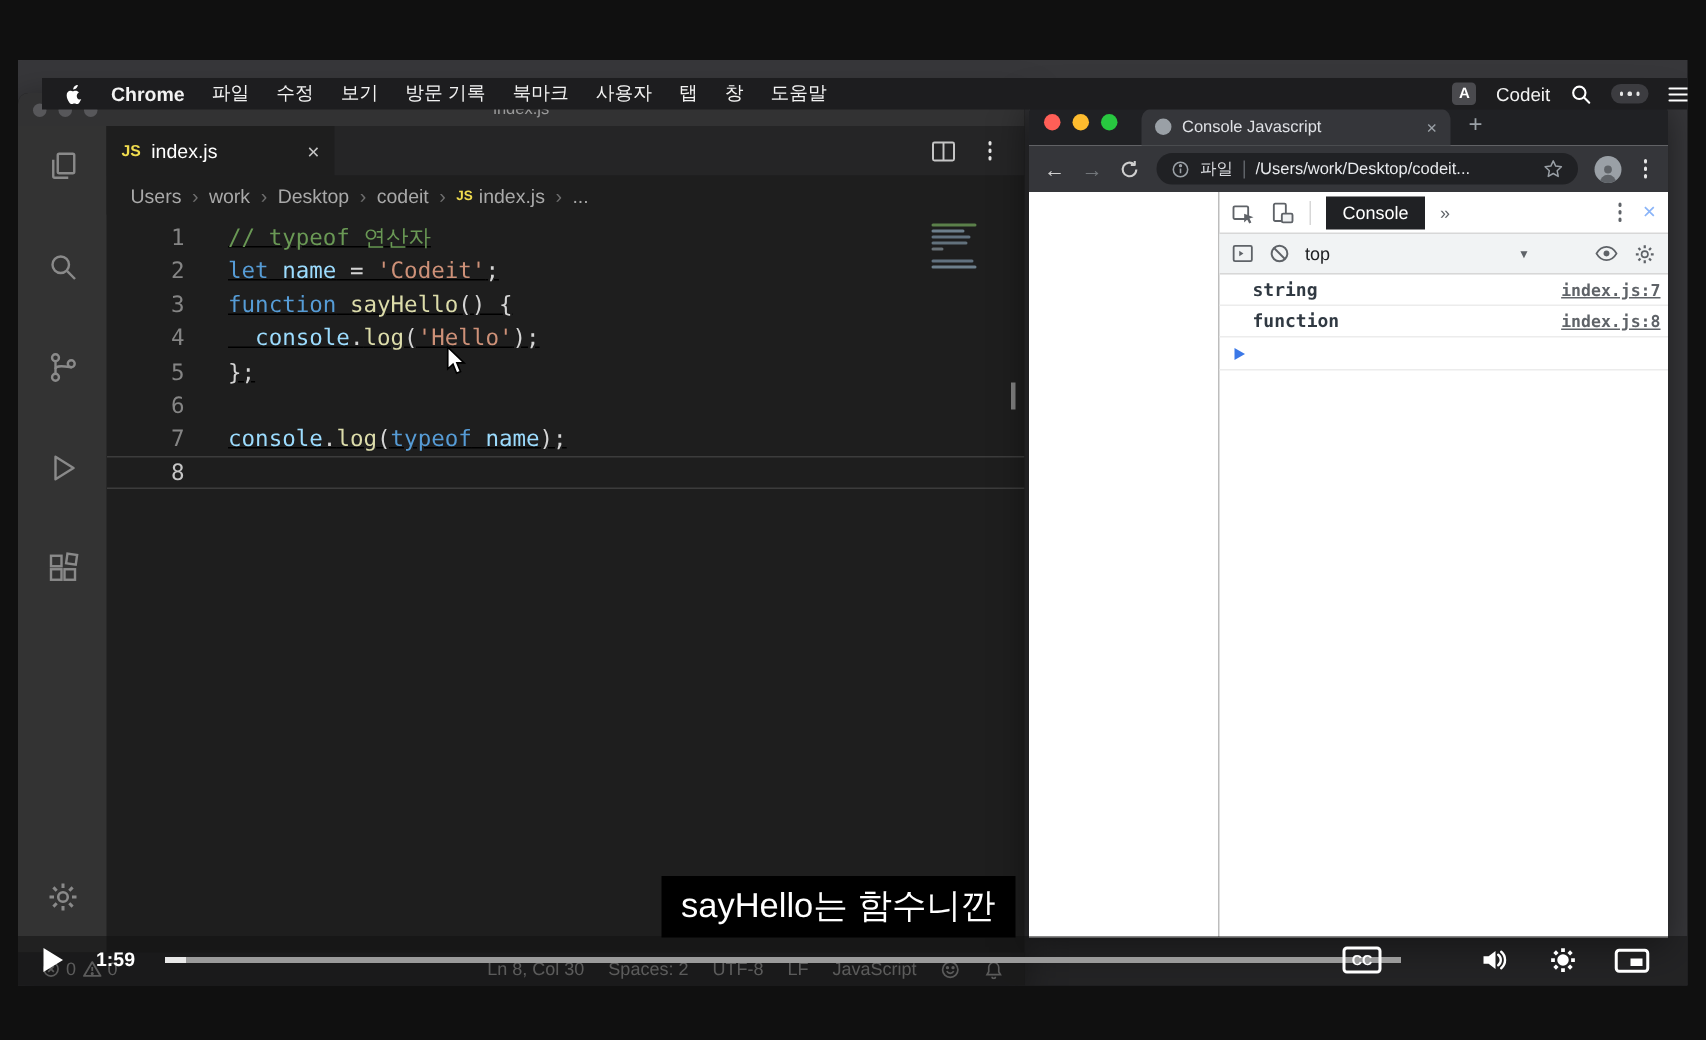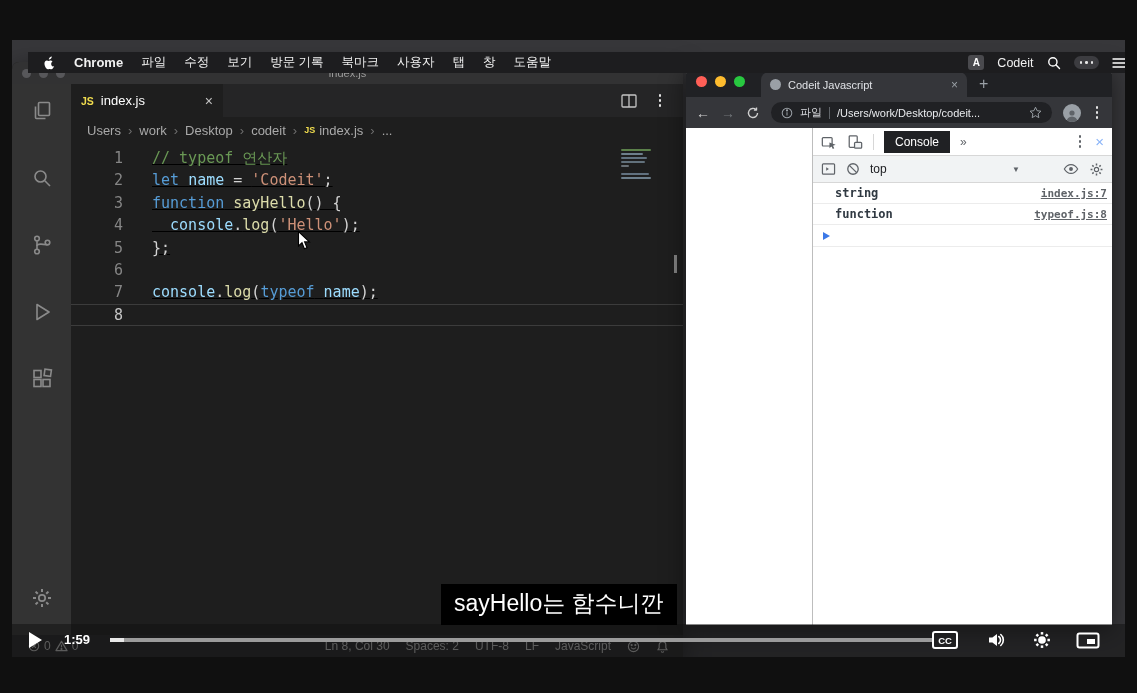--- a/index.html
+++ b/index.html
@@ -131,21 +131,21 @@
   .subtitle { position:absolute; left:429px; top:544px; background:#000;
     color:#fff; font-size:23px; padding:4px 13px 6px; white-space:nowrap;
     z-index:30; font-weight:500; }
   .player { position:absolute; left:0; top:584px; width:1113px; height:33px;
     background:rgba(16,16,16,0.5); z-index:20; }
   .pl-play { position:absolute; left:17px; top:8px; width:0; height:0;
     border-left:13px solid #fff; border-top:8px solid transparent; border-bottom:8px solid transparent; }
   .pl-time { position:absolute; left:52px; top:8px; color:#fff; font-weight:bold; font-size:13px; }
   .pl-track { position:absolute; left:98px; top:14px; width:824px; height:4px; background:#9b9b9b; }
   .pl-played { height:4px; width:14px; background:#e8e8e8; }
-  .pl-cc { position:absolute; left:920px; top:7px; width:26px; height:18px;
+  .pl-cc { position:absolute; left:883px; top:7px; width:26px; height:18px;
     border:2px solid #fff; border-radius:3px; color:#fff; font-size:9.5px; font-weight:bold;
     display:flex; align-items:center; justify-content:center; }
   .pl-ico { position:absolute; top:6px; }
 
   .cursor { position:absolute; left:285px; top:190px; z-index:40; }
 
   svg { display:block; }
 </style>
 </head>
 <body>
@@ -400,21 +400,21 @@
 
     <div class="chrome">
       <div class="cr-tabstrip">
         <span class="lights">
           <span class="light-red"></span>
           <span class="light-yellow"></span>
           <span class="light-green"></span>
         </span>
         <div class="cr-tab">
           <span class="favicon"></span>
-          <span>Codeit Javascript</span>
+          <span>Console Javascript</span>
           <span class="cr-tab-close">×</span>
         </div>
         <span class="newtab">+</span>
       </div>
       <div class="cr-toolbar">
         <span class="nav-arrow">←</span>
         <span class="nav-arrow disabled">→</span>
         <span>
           <svg width="14" height="14" viewBox="0 0 16 16" fill="none" stroke="#cfcfcf" stroke-width="1.6">
               <path d="M13.2 8a5.2 5.2 0 1 1-1.6-3.8"></path>
@@ -517,21 +517,21 @@
                 </svg>
             </span>
           </div>
           <div>
               <div class="console-row">
                 <span class="cv">string</span>
                 <a class="cl">index.js:7</a>
               </div>
               <div class="console-row">
                 <span class="cv">function</span>
-                <a class="cl">typeof.js:8</a>
+                <a class="cl">index.js:8</a>
               </div>
             </div>
           <div class="console-prompt">
             <span class="prompt-chevron"></span>
           </div>
         </div>
       </div>
     </div>
 
     <div class="subtitle">sayHello는 함수니깐</div>

